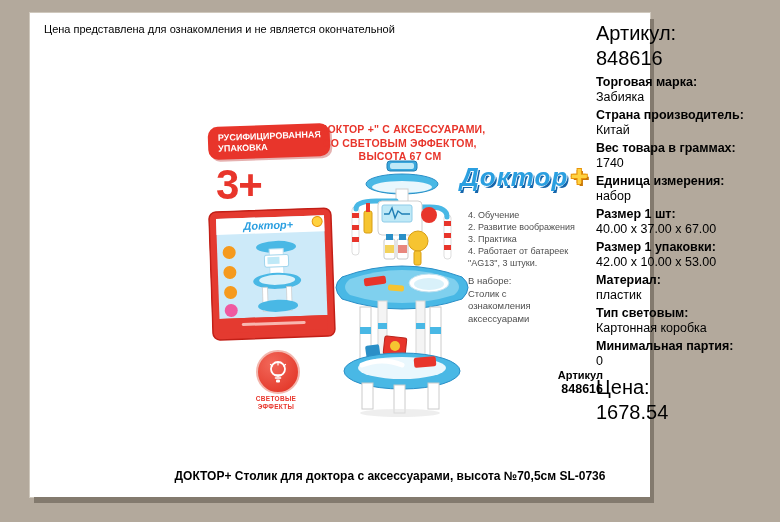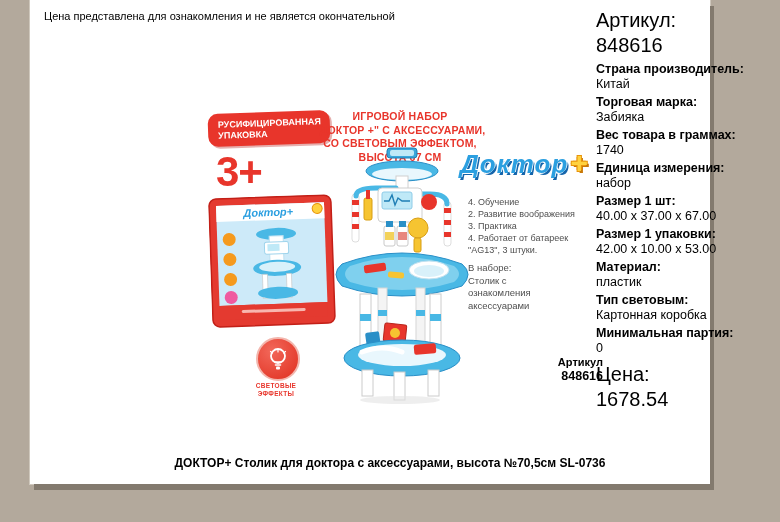--- a/index.html
+++ b/index.html
@@ -3,21 +3,21 @@
 <meta charset="utf-8">
 <style>
   html,body{margin:0;padding:0;}
   body{
     width:780px;height:522px;position:relative;
     background:#b3a99c;
     font-family:"Liberation Sans", sans-serif;
     overflow:hidden;
   }
   .page{
-    position:absolute;left:30px;top:0;width:680px;height:484px;
+    position:absolute;left:30px;top:13px;width:620px;height:484px;
     background:#ffffff;
     box-shadow:4px 6px 0 #837a6e, 0 0 0 1px #cfc8bd;
     text-decoration:underline;
   }
   .abs{position:absolute;}
   .disclaimer{left:14px;top:10px;font-size:11px;color:#000;}
   
   .details{left:566px;top:8px;width:152px;color:#000;}
   .big{font-size:20px;line-height:25px;font-weight:normal;}
   .big-block{margin-bottom:4px;}
@@ -74,21 +74,20 @@
 <div class="page">
 
   <div class="abs disclaimer">Цена представлена для ознакомления и не является окончательной</div>
 
   <div class="abs ribbon">
     <div>РУСИФИЦИРОВАННАЯ</div>
     <div>УПАКОВКА</div>
   </div>
 
   <div class="abs red-title">
-    <div>Игровой набор</div>
     <div>"Доктор +" с аксессуарами,</div>
     <div>со световым эффектом, высота 67 см</div>
   </div>
 
   <div class="abs logo">
     <span class="logo-word">Доктор</span><span class="logo-plus">+</span>
   </div>
 
   <div class="abs age">3+</div>
 
@@ -219,26 +218,26 @@
     <div class="num">848616</div>
   </div>
 
   <div class="abs details">
     <div class="big big-block">
       <div>Артикул:</div>
       <div>848616</div>
     </div>
 
     <div class="group">
+      <div class="lbl">Торговая марка:</div>
+      <div class="val">Забияка</div>
+    </div>
+    <div class="group">
       <div class="lbl">Страна производитель:</div>
       <div class="val">Китай</div>
-    </div>
-    <div class="group">
-      <div class="lbl">Торговая марка:</div>
-      <div class="val">Забияка</div>
     </div>
     <div class="group">
       <div class="lbl">Вес товара в граммах:</div>
       <div class="val">1740</div>
     </div>
     <div class="group">
       <div class="lbl">Единица измерения:</div>
       <div class="val">набор</div>
     </div>
     <div class="group">

